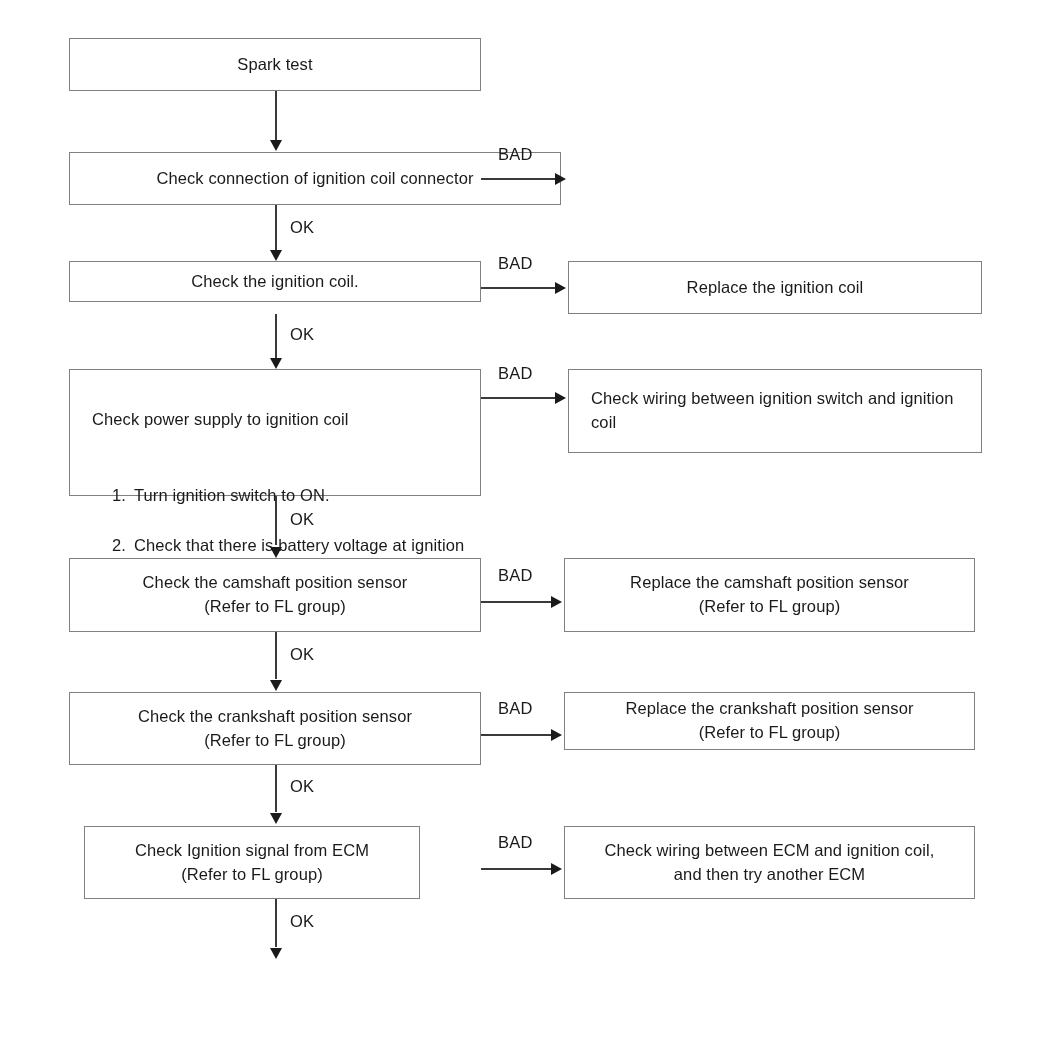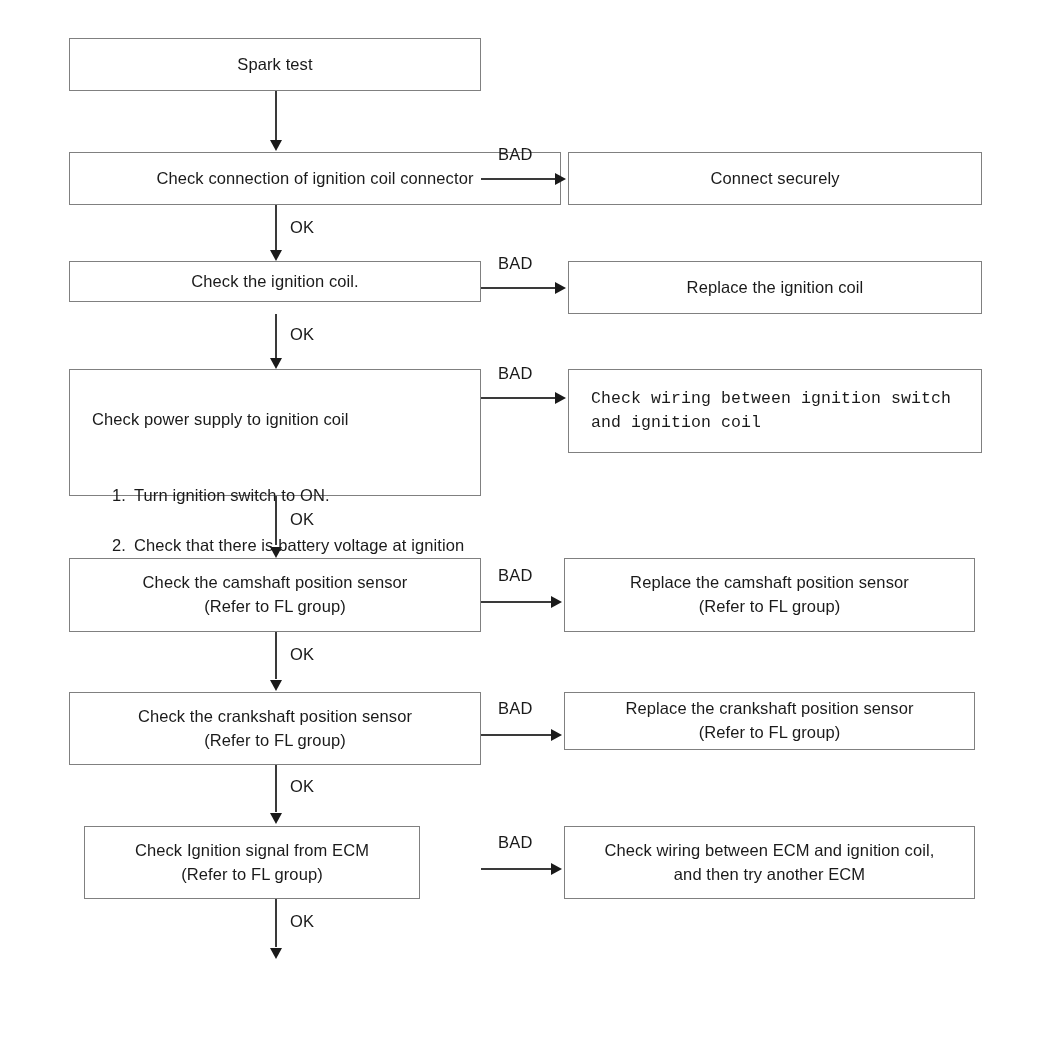--- a/index.html
+++ b/index.html
@@ -35,21 +35,20 @@
     width: 100%;
     padding: 0 10px;
     box-sizing: border-box;
     text-align: center;
     white-space: pre-line;
   }
   .node.left-align .txt {
     text-align: left;
     padding-left: 22px;
     padding-right: 14px;
-    font-family: Liberation Mono, monospace;
   }
   .node.block-left {
     align-items: flex-start;
     justify-content: flex-start;
   }
   .node.block-left .txt {
     text-align: left;
     padding: 14px 14px 0 22px;
   }
   .steps {
@@ -117,23 +116,20 @@
   <div class="arrow-down" style="left:270px; top:140px;"></div>
 
   <div class="node" style="left:69px; top:152px; width:492px; height:53px;">
     <span class="txt">Check connection of ignition coil connector</span>
   </div>
 
   <div class="hline" style="left:481px; top:178px; width:76px;"></div>
   <div class="arrow-right" style="left:555px; top:173px;"></div>
   <div class="edge-label" style="left:498px; top:145px;">BAD</div>
 
-  <div class="node" style="left:568px; top:152px; width:414px; height:53px;">
-    <span class="txt">Connect securely</span>
-  </div>
 
   <div class="vline" style="left:275px; top:205px; height:49px;"></div>
   <div class="arrow-down" style="left:270px; top:250px;"></div>
   <div class="edge-label" style="left:290px; top:218px;">OK</div>
 
   <div class="node" style="left:69px; top:261px; width:412px; height:41px;">
     <span class="txt">Check the ignition coil.</span>
   </div>
 
   <div class="hline" style="left:481px; top:287px; width:76px;"></div>

